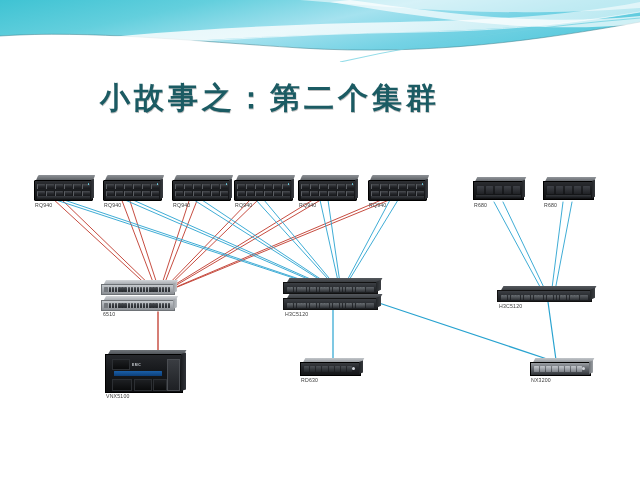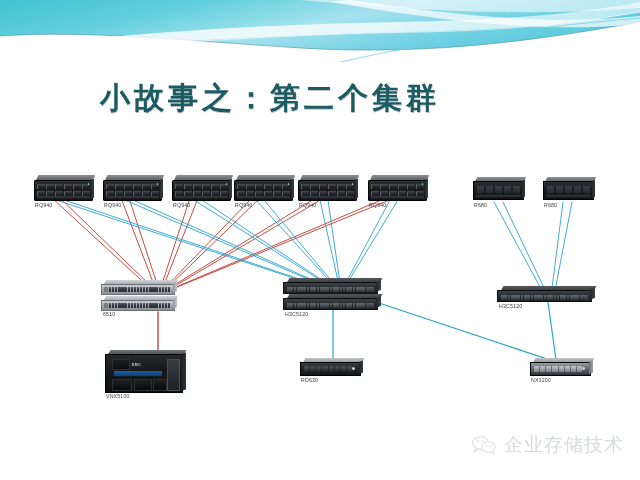--- a/index.html
+++ b/index.html
@@ -940,29 +940,14 @@
             </div>
           <div class="logo-dot"></div>
         </div>
         <div class="side-face"></div>
       </div>
       <div class="node-label" style="left:1px; top:19px;">NX3200</div>
     </div>
 
   </div>
 
-  <div id="watermark">
-    <span>
-      <svg width="26" height="20" viewBox="0 0 26 20">
-        <ellipse cx="9.5" cy="8" rx="8" ry="6.4" fill="none" stroke="#c2c7cd" stroke-width="1.1"></ellipse>
-        <path d="M5,13 L3,17 L7.5,14.5" fill="none" stroke="#c2c7cd" stroke-width="1.1" stroke-linejoin="round"></path>
-        <circle cx="6.8" cy="6.2" r="1.05" fill="#c2c7cd"></circle>
-        <circle cx="11.8" cy="6.2" r="1.05" fill="#c2c7cd"></circle>
-        <ellipse cx="17.5" cy="12" rx="6.6" ry="5.3" fill="#ffffff" stroke="#c2c7cd" stroke-width="1.1"></ellipse>
-        <path d="M21.5,16 L23.4,19 L19.6,17.2" fill="#ffffff" stroke="#c2c7cd" stroke-width="1.1" stroke-linejoin="round"></path>
-        <circle cx="15.4" cy="10.6" r="0.85" fill="#c2c7cd"></circle>
-        <circle cx="19.6" cy="10.6" r="0.85" fill="#c2c7cd"></circle>
-      </svg>
-    </span>
-    <span class="wm-text">企业存储技术</span>
-  </div>
 
 </div>
 
 </body></html>

